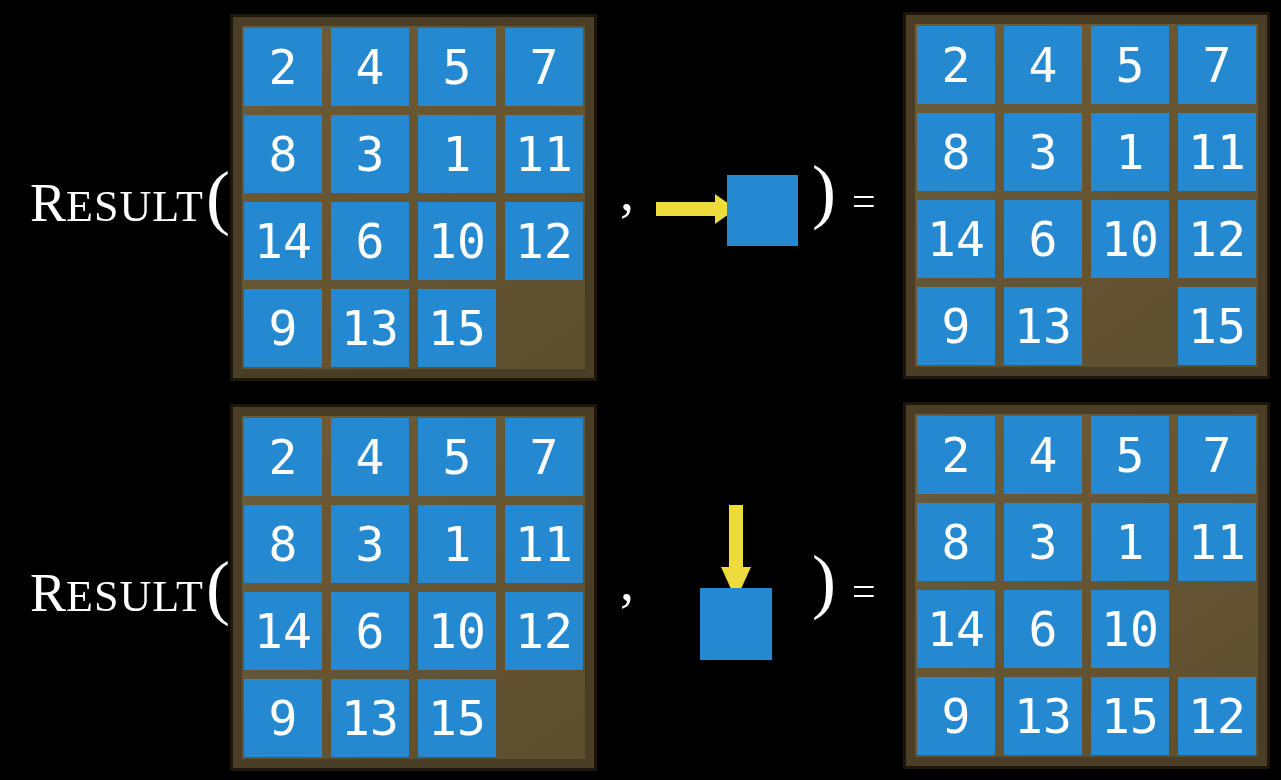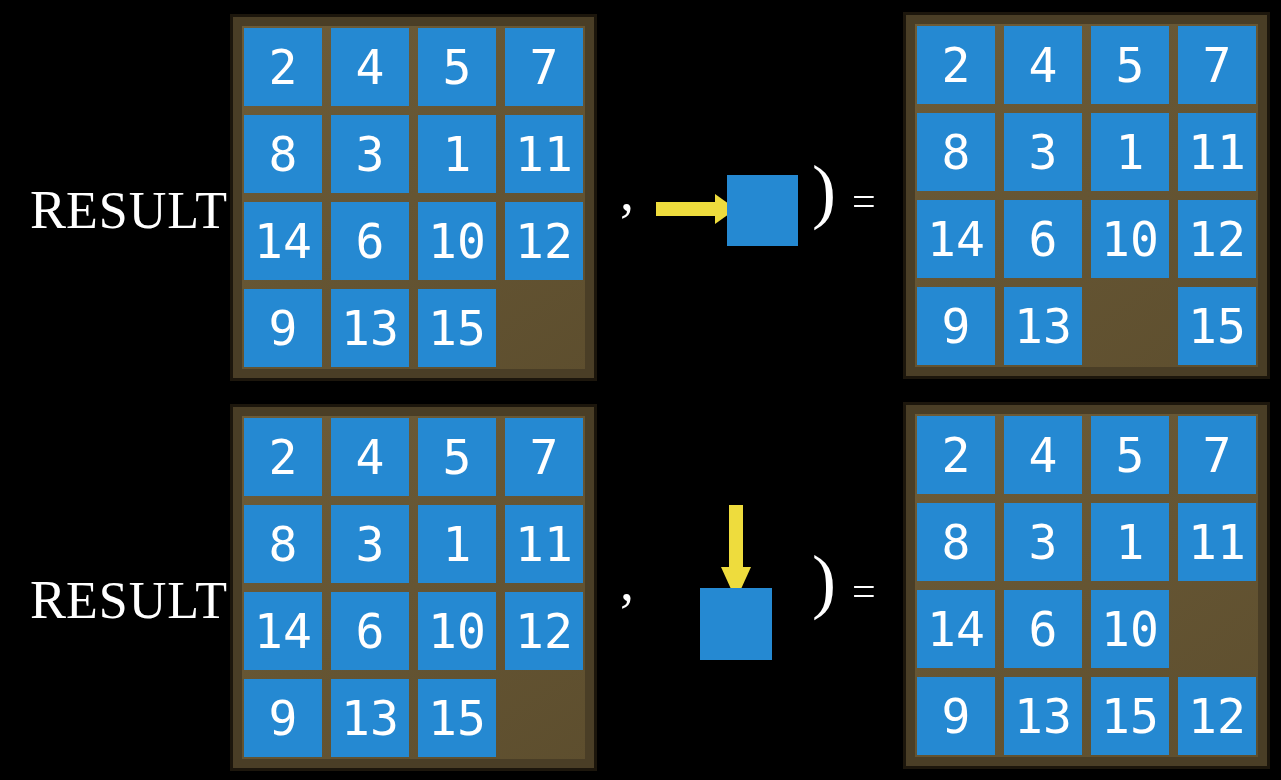--- a/index.html
+++ b/index.html
@@ -17,21 +17,21 @@
   }
   
   .result-label {
     position: absolute;
     display: flex;
     align-items: baseline;
     color: var(--label-text, #fff);
     white-space: nowrap;
   }
   .result-label .cap   { font-size: 54px; line-height: 1; }
-  .result-label .smallcaps { font-size: 52px; line-height: 1; letter-spacing: 1px; margin-top: 32px; }
+  .result-label .smallcaps { font-size: 44px; line-height: 1; letter-spacing: 1px; margin-top: 32px; }
   .result-label .paren { font-size: 72px; line-height: 1; font-weight: 400; margin-left: 2px; }
   
   .comma {
     position: absolute;
     color: var(--label-text, #fff);
     font-size: 56px;
     line-height: 1;
   }
   .close-eq {
     position: absolute;

